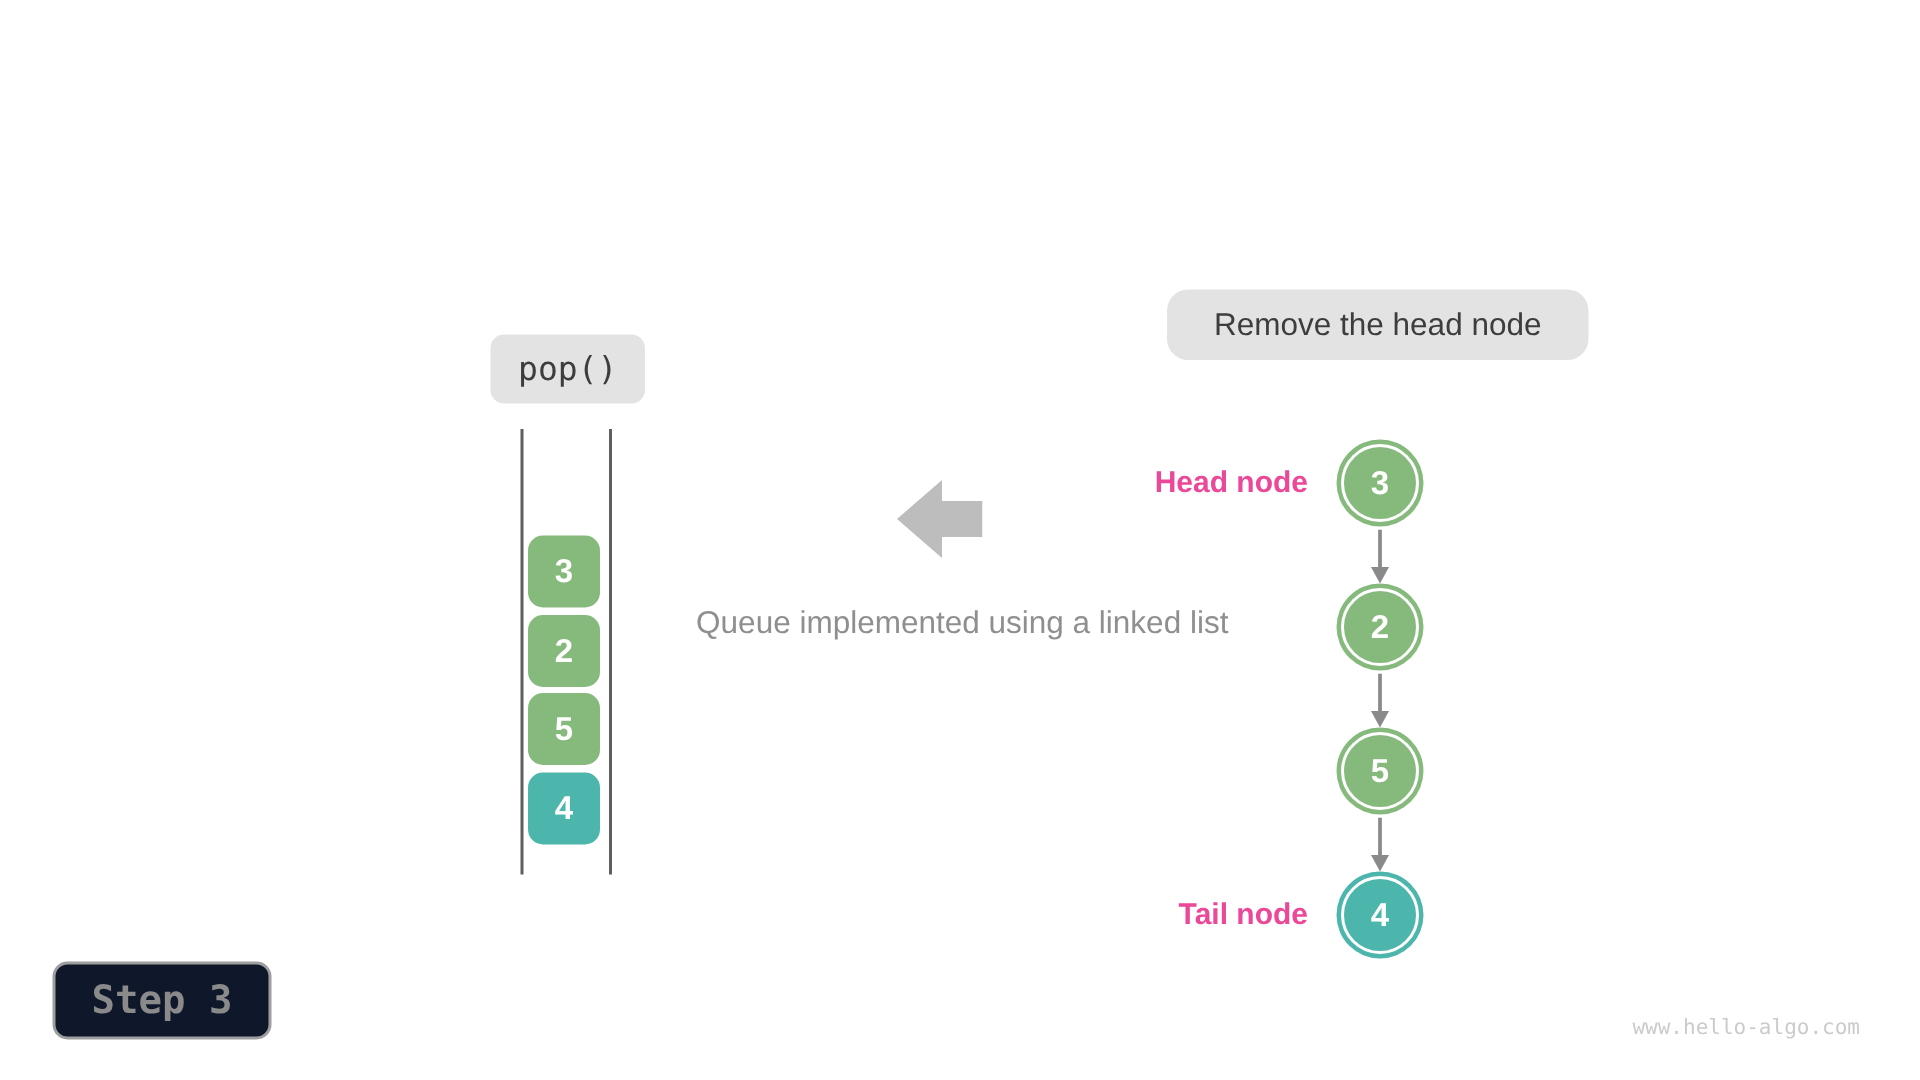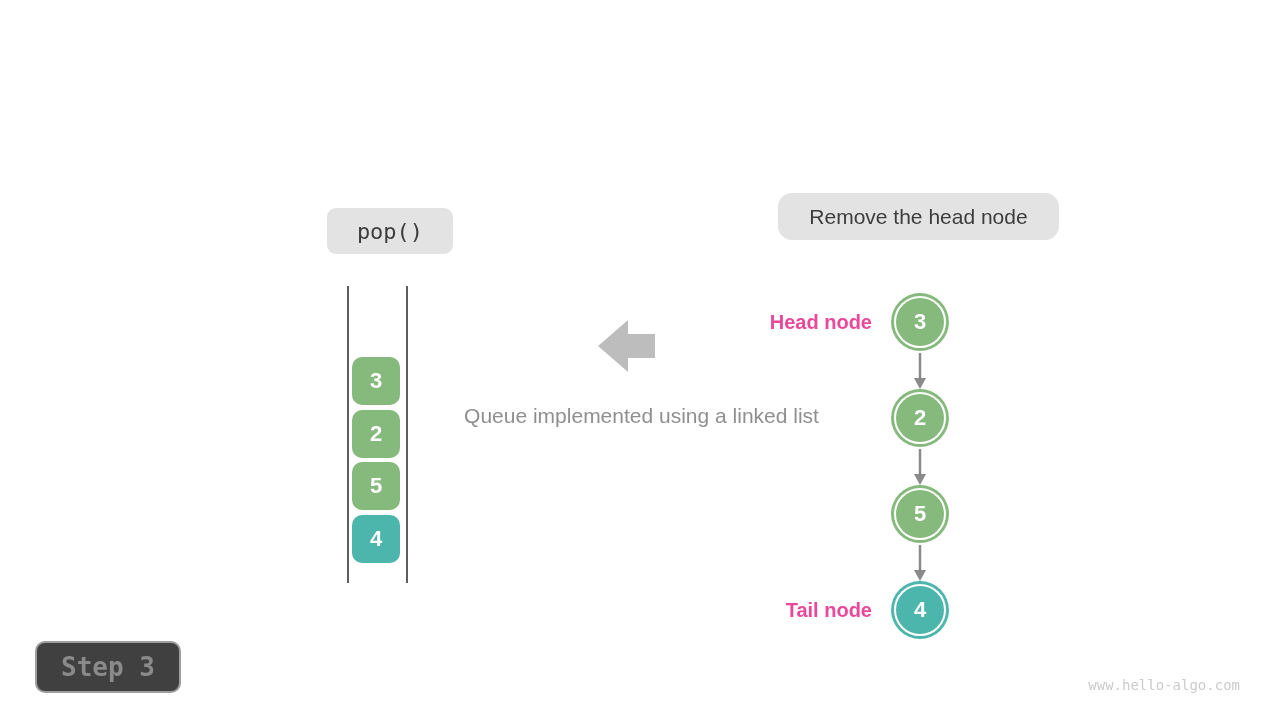--- a/index.html
+++ b/index.html
@@ -12,21 +12,21 @@
   }
 
   
   .pill {
     position: absolute;
     background: var(--label-bg);
     display: flex; align-items: center; justify-content: center;
     color: var(--dark-text);
   }
   .op-pill {
-    left: 327px; top: 208px; width: 126px; height: 46px;
+    left: 327px; top: 223px; width: 103px; height: 46px;
     border-radius: 9px;
     font-family: "DejaVu Sans Mono", monospace;
     font-size: 22px;
   }
   .annotation-pill {
     left: 778px; top: 193px; width: 281px; height: 47px;
     border-radius: 14px;
     font-size: 21px;
   }
 
@@ -103,21 +103,21 @@
     line-height: 28px;
   }
   .head-label { top: 308px; }
   .tail-label { top: 596px; }
 
   
   .step-box {
     position: absolute;
     left: 35px; top: 641px; width: 146px; height: 52px;
     box-sizing: border-box;
-    background: #404040;
+    background: #0f172a;
     border: 2px solid var(--step-border);
     border-radius: 10px;
     display: flex; align-items: center; justify-content: center;
     font-family: "DejaVu Sans Mono", monospace;
     font-size: 26px; font-weight: bold;
     color: var(--step-text);
   }
   .watermark {
     position: absolute;
     right: 40px; top: 677px;

